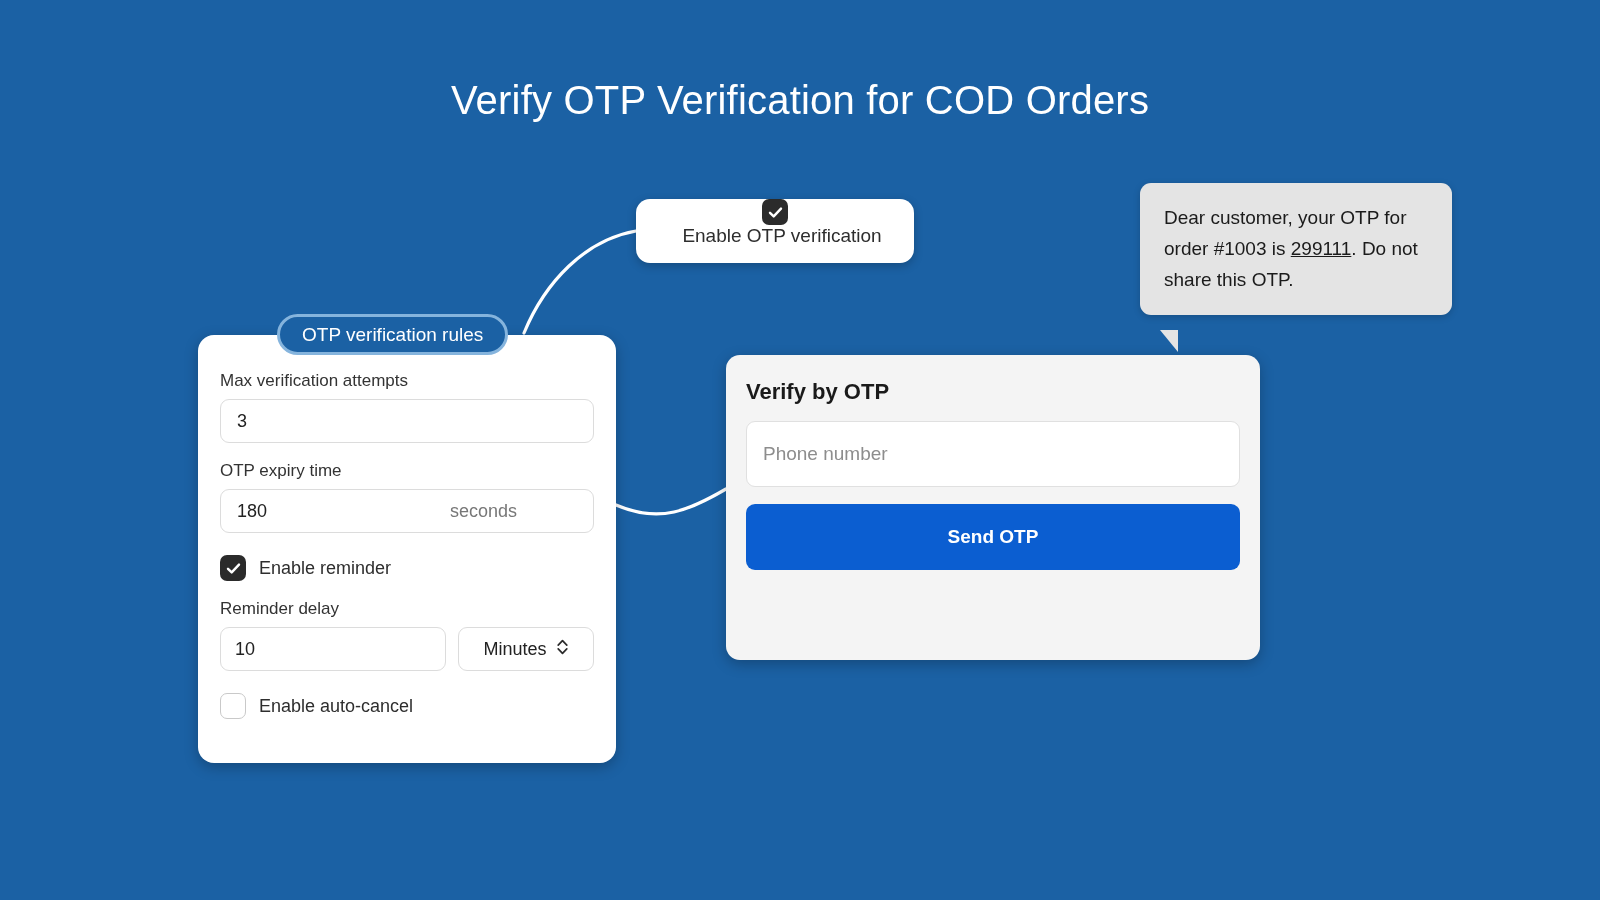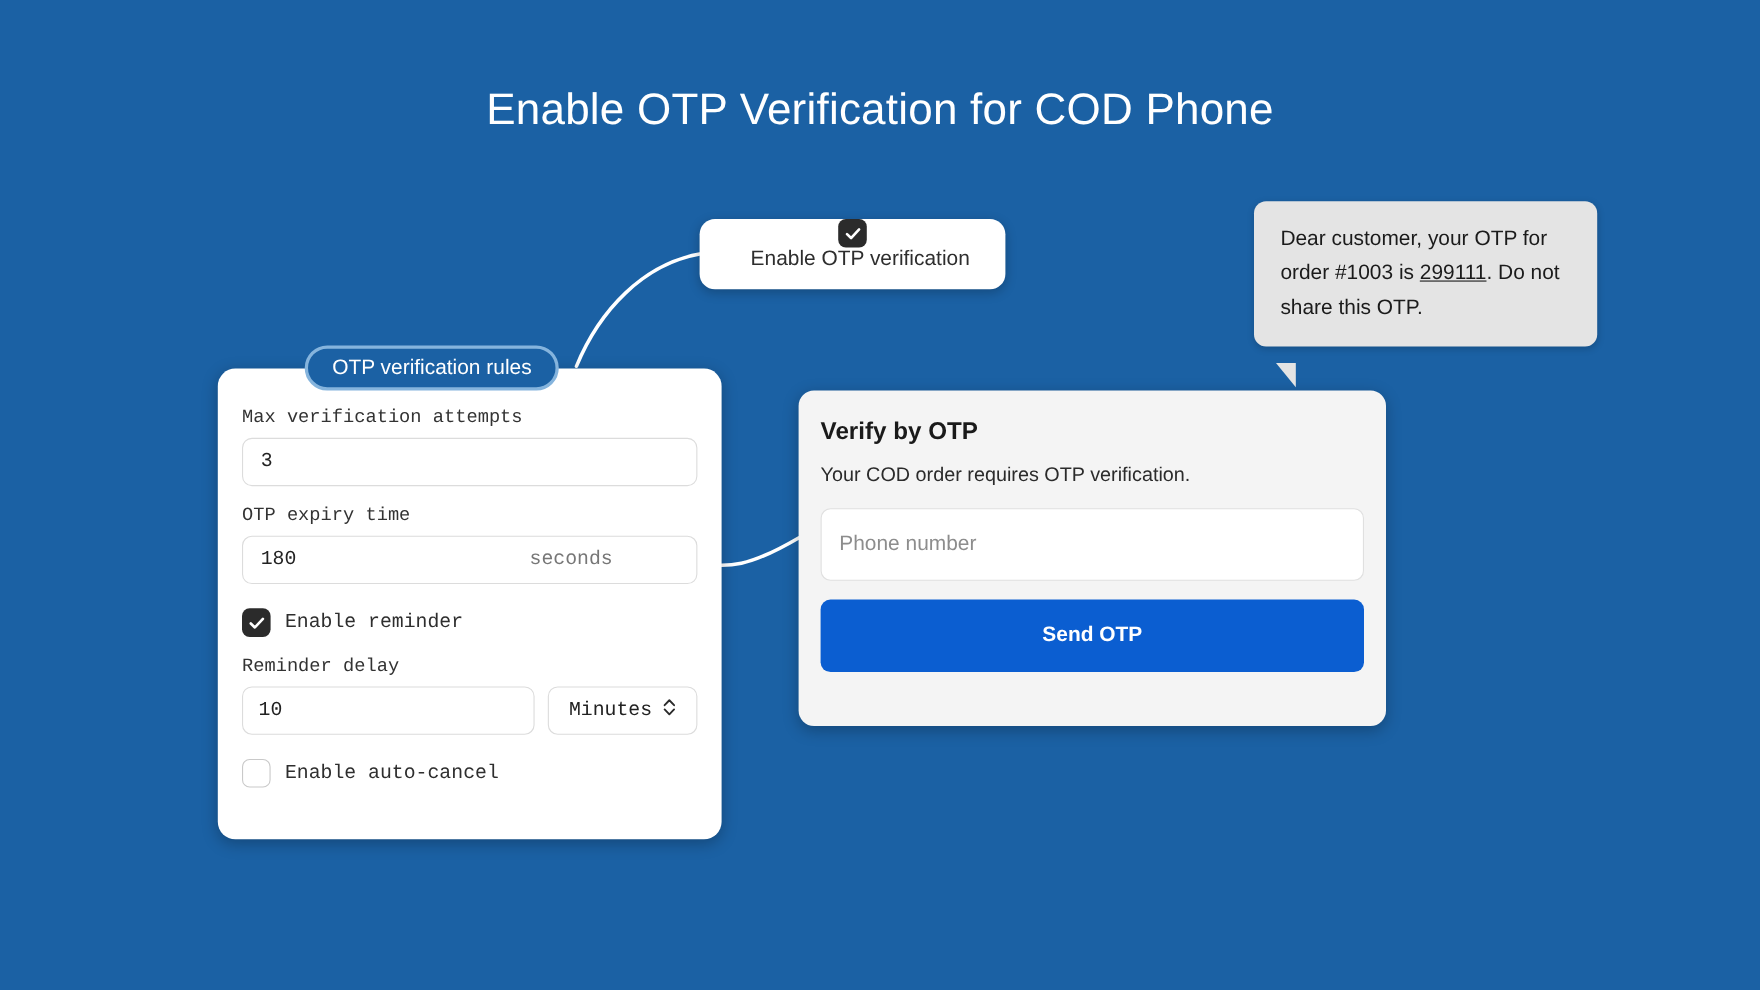--- a/index.html
+++ b/index.html
@@ -86,28 +86,27 @@
   .cb.unchecked {
     background: #ffffff;
     border: 1.6px solid #c9c9c9;
   }
 
   
   .rules-card {
     position: absolute;
     left: 198px;
     top: 335px;
-    width: 458px;
+    width: 418px;
     height: 428px;
     background: #ffffff;
     border-radius: 16px;
     box-shadow: 0 4px 14px rgba(0,0,0,0.25);
     padding: 36px 22px 0 22px;
     z-index: 4;
-    font-family: Liberation Mono, monospace;
   }
 
   .rules-badge {
     position: absolute;
     left: 277px;
     top: 314px;
     height: 41px;
     padding: 12px 22px;
     display: flex;
     align-items: center;
@@ -261,21 +260,21 @@
 </head>
 <body>
 
 <div id="stage">
 
   <svg id="connectors" viewBox="0 0 1600 900" width="1600" height="900">
     <path d="M 524 333 C 545 282 585 240 636 231" fill="none" stroke="#ffffff" stroke-width="3.2" stroke-linecap="round"></path>
     <path d="M 616 505 C 660 524 690 510 726 489" fill="none" stroke="#ffffff" stroke-width="3.2" stroke-linecap="round"></path>
   </svg>
 
-  <div class="page-title">Enable OTP Verification for COD Phone</div>
+  <div class="page-title">Verify OTP Verification for COD Orders</div>
 
   <div class="enable-card">
     <span class="cb checked">
       <svg width="17" height="17" viewBox="0 0 17 17" aria-hidden="true">
         <path d="M3 8.8 L6.7 12.4 L14 4.6" fill="none" stroke="#ffffff" stroke-width="2.4" stroke-linecap="round" stroke-linejoin="round"></path>
       </svg>
     </span>
     <span class="cb-label">Enable OTP verification</span>
   </div>
 
@@ -333,21 +332,20 @@
       <span class="cb unchecked">
         
       </span>
       <span class="cb-label">Enable auto-cancel</span>
     </div>
 
   </div>
 
   <div class="verify-card">
     <div class="verify-title">Verify by OTP</div>
-    <div class="verify-sub">Your COD order requires OTP verification.</div>
     <div class="phone-input">
       <span>Phone number</span>
     </div>
     <button class="send-btn">Send OTP</button>
   </div>
 
   <div class="sms-tail"></div>
   <div class="sms-bubble">
     <span>Dear customer, your OTP for order #1003 is </span><span class="otp-code">299111</span><span>. Do not share this OTP.</span>
   </div>

